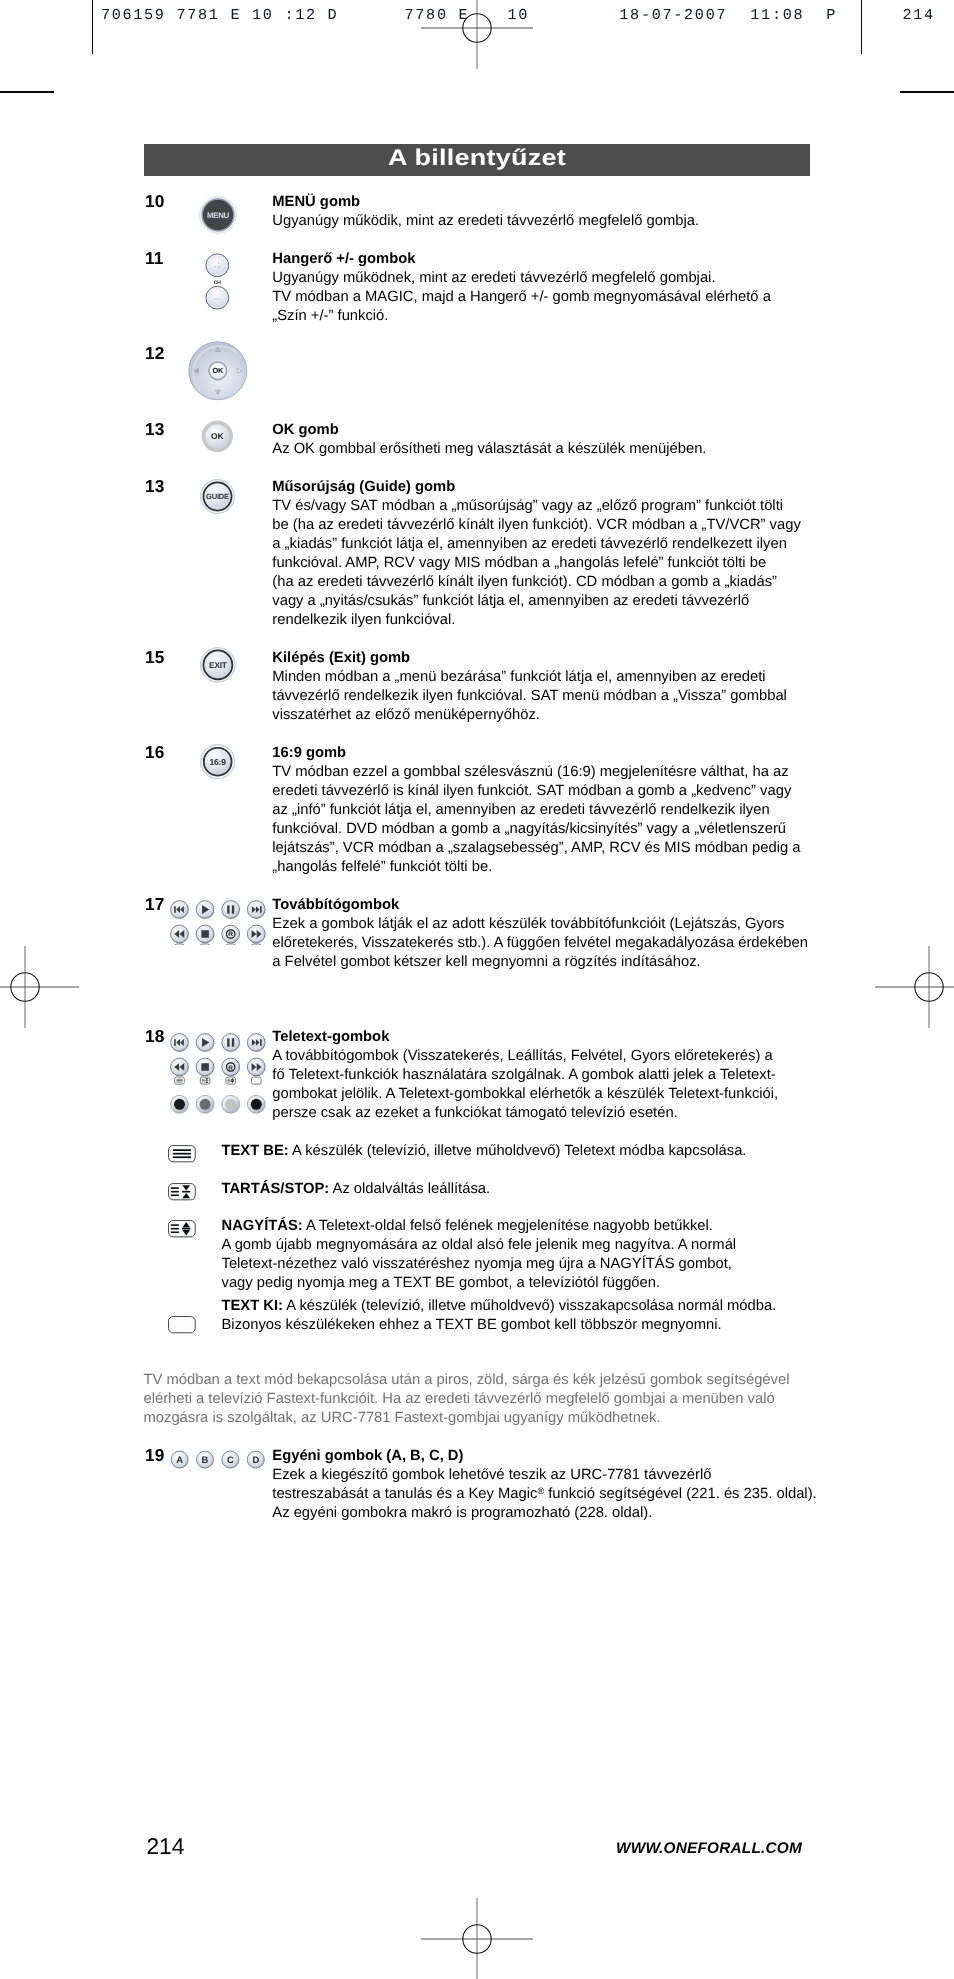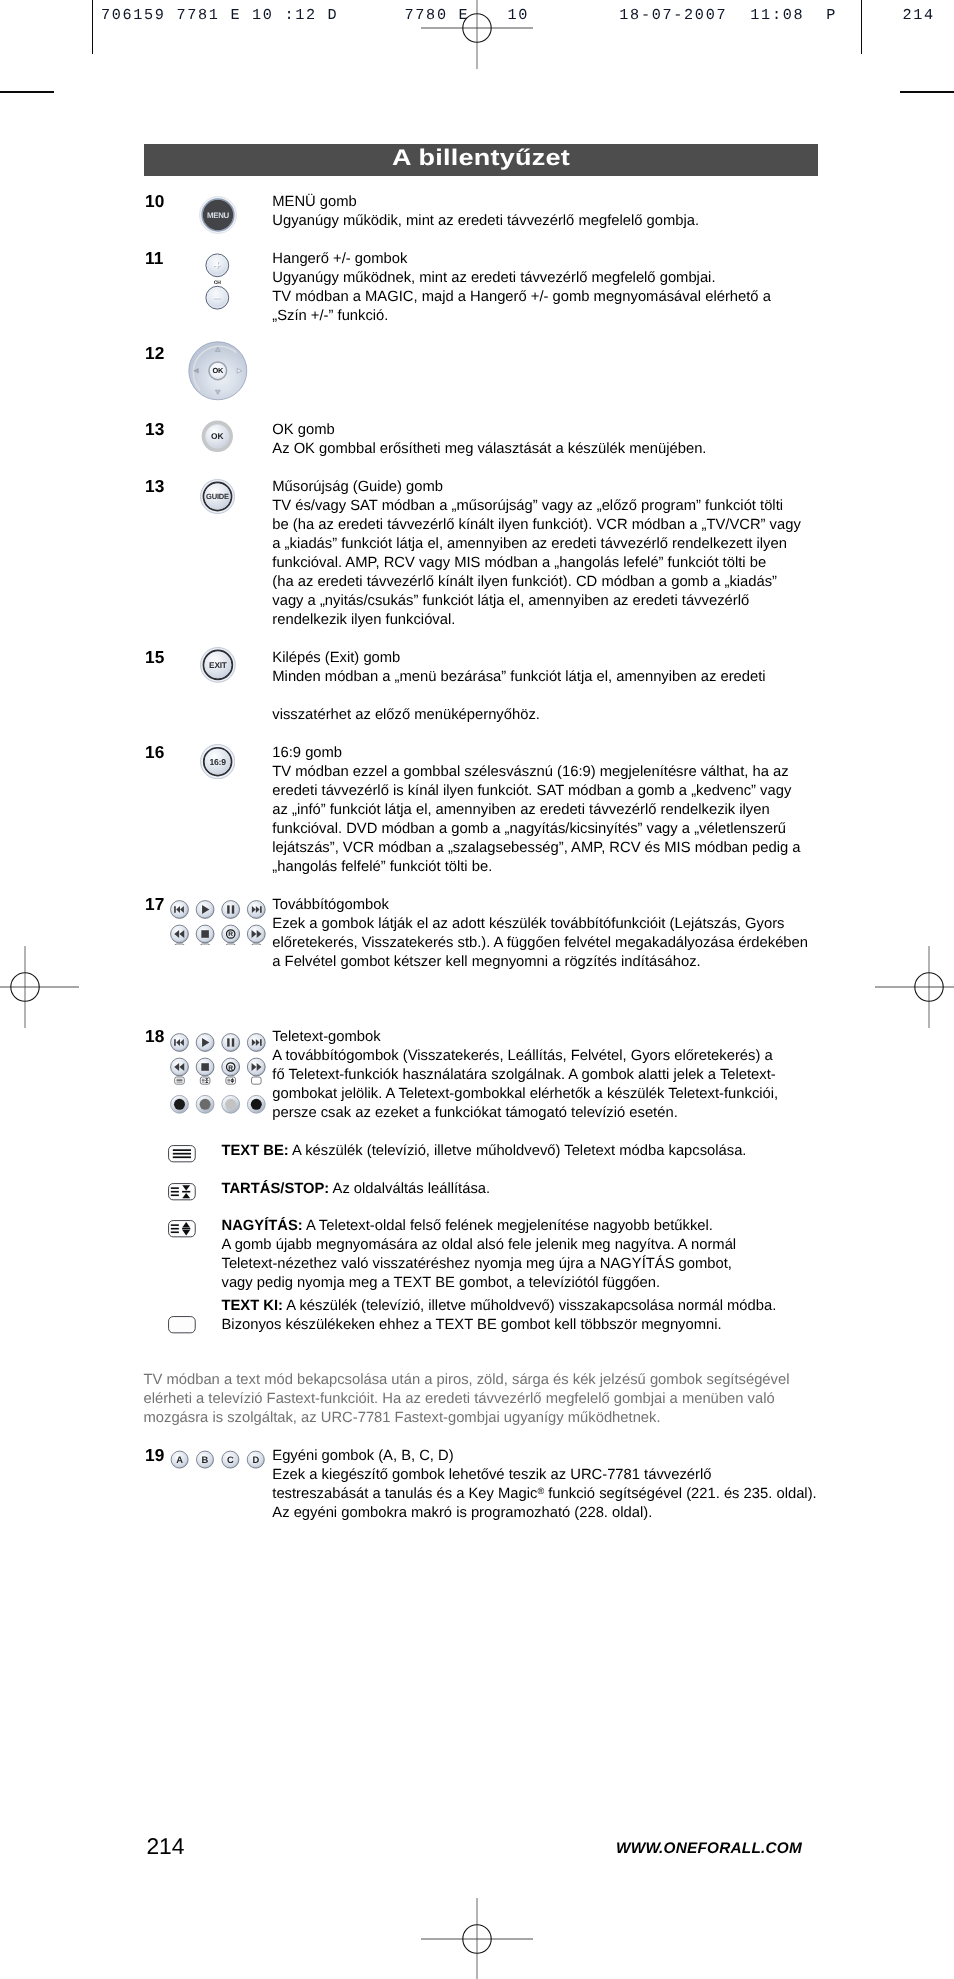--- a/index.html
+++ b/index.html
@@ -4,27 +4,27 @@
 <title>A billentyuzet</title>
 <style>
   html,body{margin:0;padding:0;background:#fff;}
   *{-webkit-font-smoothing:antialiased;-moz-osx-font-smoothing:grayscale;}
   body{width:954px;height:1979px;font-family:"Liberation Sans",sans-serif;position:relative;
        overflow:hidden;color:#000;-webkit-font-smoothing:antialiased;text-rendering:geometricPrecision;}
   .page{position:absolute;left:0;top:0;width:954px;height:1979px;background:#fff;}
   .rule{position:absolute;background:#0a0a0a;}
   .hdr{position:absolute;font-family:"Liberation Mono",monospace;font-size:15.2px;
        color:#0f172a;white-space:pre;top:6.0px;letter-spacing:1.68px;}
-  .titlebar{position:absolute;left:144px;top:144px;width:666px;height:32px;background:#4d4d4d;padding-left:8px;}
+  .titlebar{position:absolute;left:144px;top:144px;width:666px;height:32px;background:#4d4d4d;}
   .titlebar .t{position:absolute;left:0;right:0;top:2.4px;text-align:center;color:#fff;
        font-weight:bold;font-size:20.3px;letter-spacing:0.2px;
        transform:scaleX(1.33) scaleY(1.115);transform-origin:50% 0;}
   .num{position:absolute;left:144.9px;font-weight:bold;font-size:17.3px;line-height:19px;color:#000;letter-spacing:0.15px;}
   .bodytxt{position:absolute;left:272.3px;font-size:14.78px;line-height:19px;color:#000;white-space:pre;}
-  .bodytxt .h{font-weight:normal;text-align:center;}
+  .bodytxt .h{font-weight:bold;text-align:center;}
   .reg{font-size:0.62em;line-height:0;position:relative;top:-0.38em;letter-spacing:0;}
   .freepara{position:absolute;left:143.5px;font-size:14.78px;line-height:19px;color:#737373;white-space:pre;}
   .ttrow{position:absolute;left:221.5px;font-size:14.78px;line-height:19px;color:#000;white-space:pre;}
   .ttrow .h{font-weight:bold;}
   .ico,.clipbox{position:absolute;line-height:0;}
   svg text{text-rendering:geometricPrecision;-webkit-font-smoothing:antialiased;}
   .ico svg, .clipbox svg{will-change:transform;}
   svg{shape-rendering:geometricPrecision;}
   .clipbox{position:absolute;overflow:hidden;}
   .pagenum{position:absolute;left:146.4px;font-size:22.8px;color:#000;line-height:1;}
@@ -191,21 +191,21 @@
             <stop offset="42%" stop-color="#dde2ea"></stop>
             <stop offset="100%" stop-color="#a5aebd"></stop>
           </linearGradient>
         </defs>
         <circle cx="17.9" cy="17.9" r="17.45" fill="#dfe5ee" stroke="#b6c1d2" stroke-width="0.75"></circle>
         <circle cx="17.9" cy="17.9" r="16.349999999999998" fill="#f1f3f7"></circle>
         <circle cx="17.9" cy="17.9" r="14.35" fill="none" stroke="#2c2f34" stroke-width="1.9"></circle>
         <circle cx="17.9" cy="17.9" r="13.399999999999999" fill="url(#fexit-button)"></circle>
         <text x="17.9" y="20.6805" text-anchor="middle" font-family="Liberation Sans,sans-serif" font-size="8.3" font-weight="bold" fill="#2b2d30" letter-spacing="-0.2">EXIT</text>
       </svg></div>
-<div class="bodytxt" style="top:649.1px;"><span class="h">Kilépés (Exit) gomb</span><br><span>Minden módban a „menü bezárása” funkciót látja el, amennyiben az eredeti</span><br><br><span>visszatérhet az előző menüképernyőhöz.</span></div>
+<div class="bodytxt" style="top:649.1px;"><span class="h">Kilépés (Exit) gomb</span><br><span>Minden módban a „menü bezárása” funkciót látja el, amennyiben az eredeti</span><br><span>távvezérlő rendelkezik ilyen funkcióval. SAT menü módban a „Vissza” gombbal</span><br><span>visszatérhet az előző menüképernyőhöz.</span></div>
 <div class="num" style="top:743.2px;">16</div>
 <div class="ico" style="left:200.4px;top:743.6px;"><svg width="35.3" height="35.3" viewBox="0 0 35.3 35.3">
         <defs>
           <radialGradient id="fwidescreen-button" cx="38%" cy="30%" r="82%">
             <stop offset="0%" stop-color="#fdfeff"></stop>
             <stop offset="38%" stop-color="#e9edf3"></stop>
             <stop offset="78%" stop-color="#d2d9e4"></stop>
             <stop offset="100%" stop-color="#bcc5d4"></stop>
           </radialGradient>
           <linearGradient id="rwidescreen-button" x1="0.2" y1="0" x2="0.8" y2="1">

